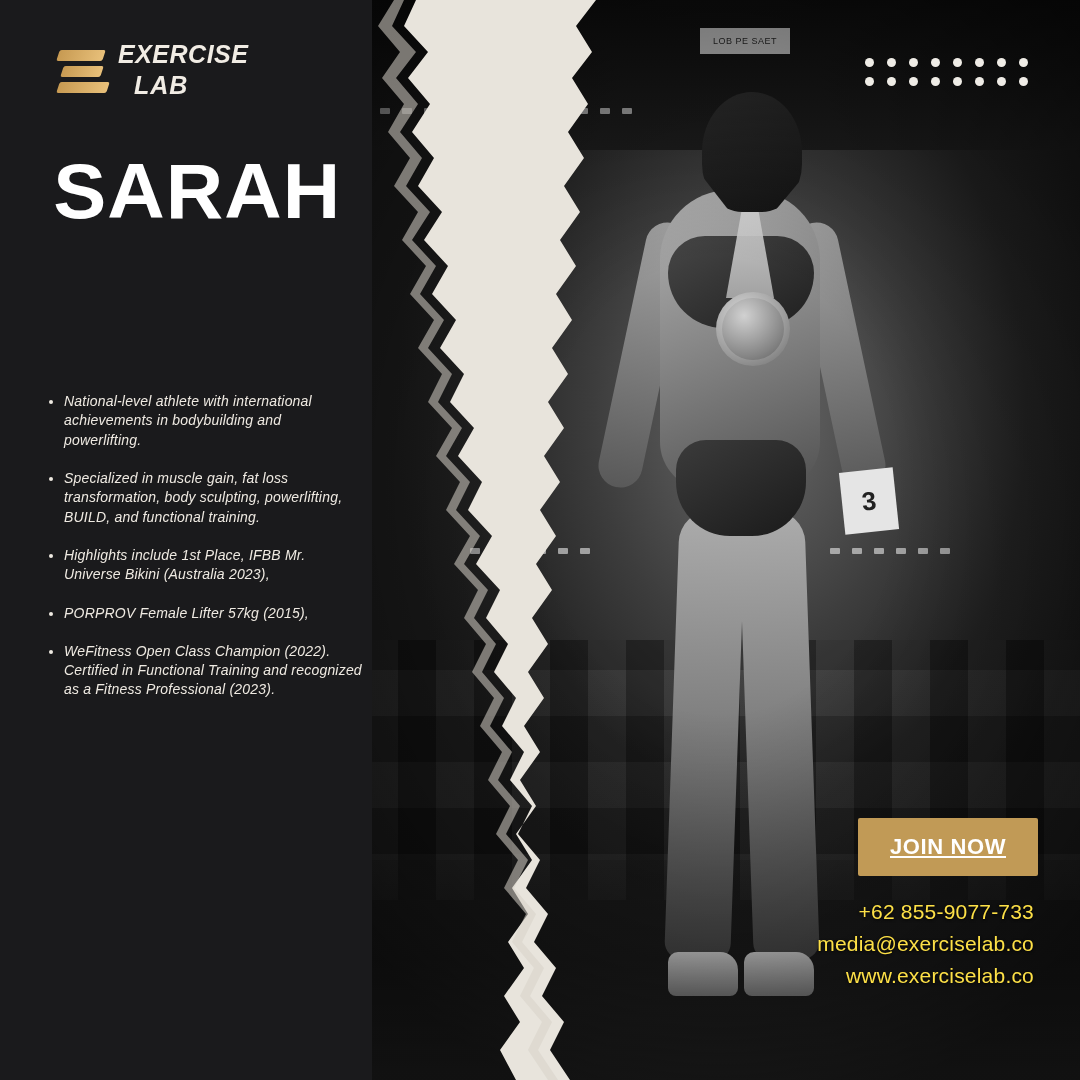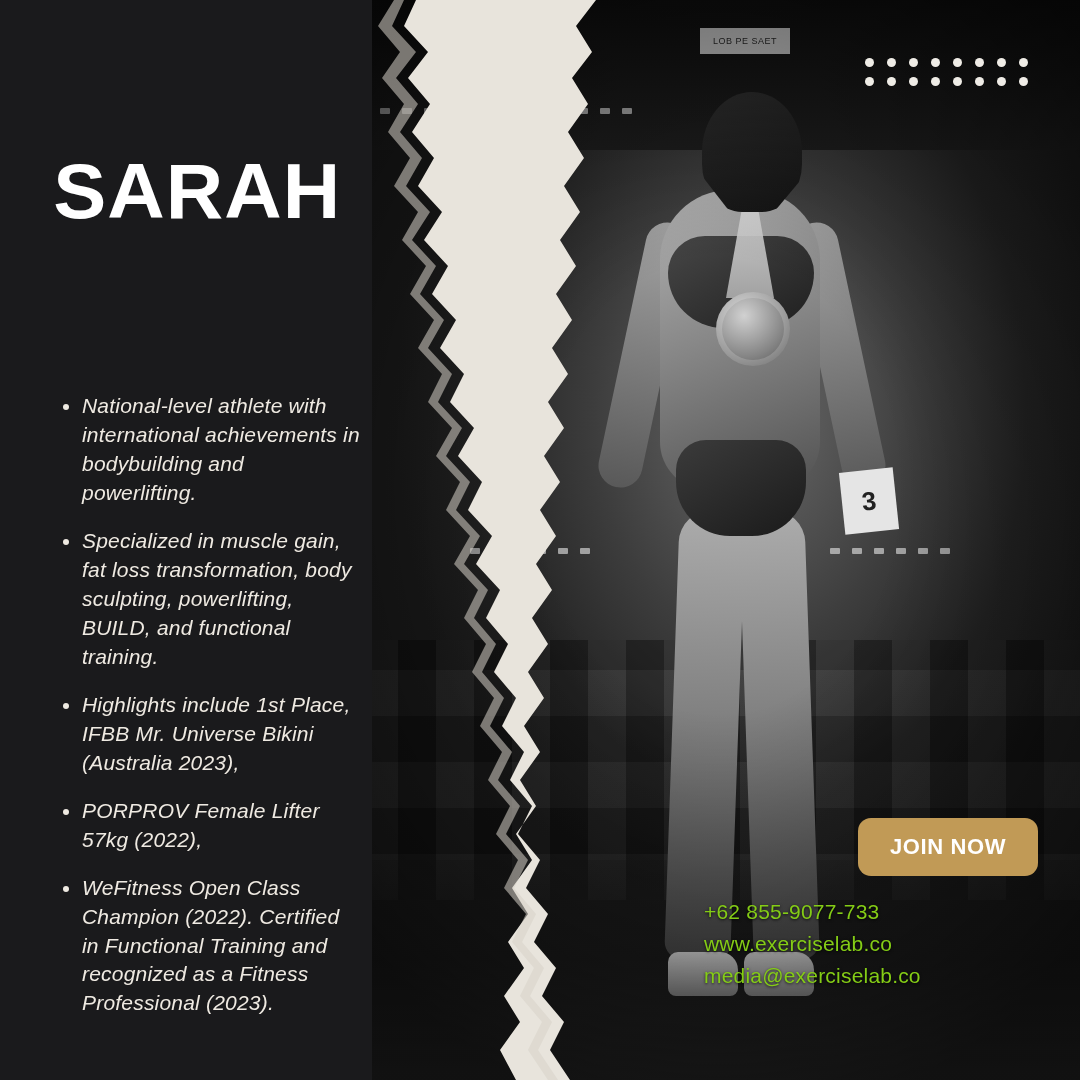--- a/index.html
+++ b/index.html
@@ -174,22 +174,22 @@
     font-style:italic;
   }
 
   
   .bullets {
     position:absolute; left:62px; top:392px; width:300px;
     color:#efeae2;
   }
   .bullets li {
     list-style:disc;
-    margin-left:20px;
-    font-size:21px;
+    margin-left:2px;
+    font-size:14px;
     line-height:1.38;
     font-style:italic;
     margin-bottom:19px;
     letter-spacing:.2px;
   }
 
   .tagline {
     position:absolute; left:58px; top:912px; width:310px;
     font-size:23px; font-weight:bold; line-height:1.36;
     color:#ffffff; letter-spacing:.2px;
@@ -198,28 +198,28 @@
   
   .dots {
     position:absolute; right:52px; top:58px;
     display:grid; grid-template-columns:repeat(8,1fr); gap:10px 13px;
   }
   .dots i { width:9px; height:9px; border-radius:50%; background:#efece6; display:block; }
 
   .join-btn {
     position:absolute; right:42px; top:818px; width:180px; height:58px;
     background:#c19a56; color:#fff;
-    border:none; border-radius:13px;
+    border:none; border-radius:2px;
     font-size:22px; font-weight:bold; letter-spacing:.6px;
     cursor:pointer;
-    display:flex; align-items:center; justify-content:center;
+    display:flex; align-items:center; justify-content:center;text-decoration:underline;
   }
   .contact {
     position:absolute; right:46px; top:896px; width:330px;
-    color:#84cc16;
+    text-align:right; color:#fde047;
     font-size:21px; line-height:1.52;
     letter-spacing:.2px;
     text-shadow:0 1px 3px rgba(0,0,0,.8);
   }
   .contact div { white-space:pre-line; }
 </style>
 </head>
 <body>
 
 <div id="poster">
@@ -318,28 +318,39 @@
         L 172,726 L 186,698 L 164,672 L 178,644 L 156,618 L 170,590
         L 146,564 L 162,536 L 138,510 L 152,482 L 128,456 L 144,428
         L 120,402 L 134,374 L 110,348 L 126,320 L 102,294 L 118,266
         L 94,240 L 110,212 L 86,186 L 102,158 L 80,132 L 96,104
         L 74,78 L 92,52 L 70,26 Z" transform="translate(-22,0)"></path>
     </svg>
   </div>
 
   <div class="left-panel"></div>
 
+  <div class="logo">
+    <div class="logo-mark">
+      <i></i>
+        <i></i>
+        <i></i>
+    </div>
+    <div class="logo-text">
+      <div class="logo-ex">EXERCISE</div>
+      <div class="logo-lab">LAB</div>
+    </div>
+  </div>
 
   <div class="name-first">SARAH</div>
 
   <ul class="bullets">
     <li>National-level athlete with international achievements in bodybuilding and powerlifting.</li>
     <li>Specialized in muscle gain, fat loss transformation, body sculpting, powerlifting, BUILD, and functional training.</li>
     <li>Highlights include 1st Place, IFBB Mr. Universe Bikini (Australia 2023),</li>
-    <li>PORPROV Female Lifter 57kg (2022),</li>
+    <li>PORPROV Female Lifter 57kg (2015),</li>
     <li>WeFitness Open Class Champion (2022). Certified in Functional Training and recognized as a Fitness Professional (2023).</li>
   </ul>
 
 
   <div class="dots">
     <i></i>
       <i></i>
       <i></i>
       <i></i>
       <i></i>
@@ -353,17 +364,17 @@
       <i></i>
       <i></i>
       <i></i>
       <i></i>
   </div>
 
   <button class="join-btn">JOIN NOW</button>
 
   <div class="contact">
     <div>+62 855-9077-733</div>
+    <div>media@exerciselab.co</div>
     <div>www.exerciselab.co</div>
-    <div>media@exerciselab.co</div>
   </div>
 
 </div>
 
 </body></html>

